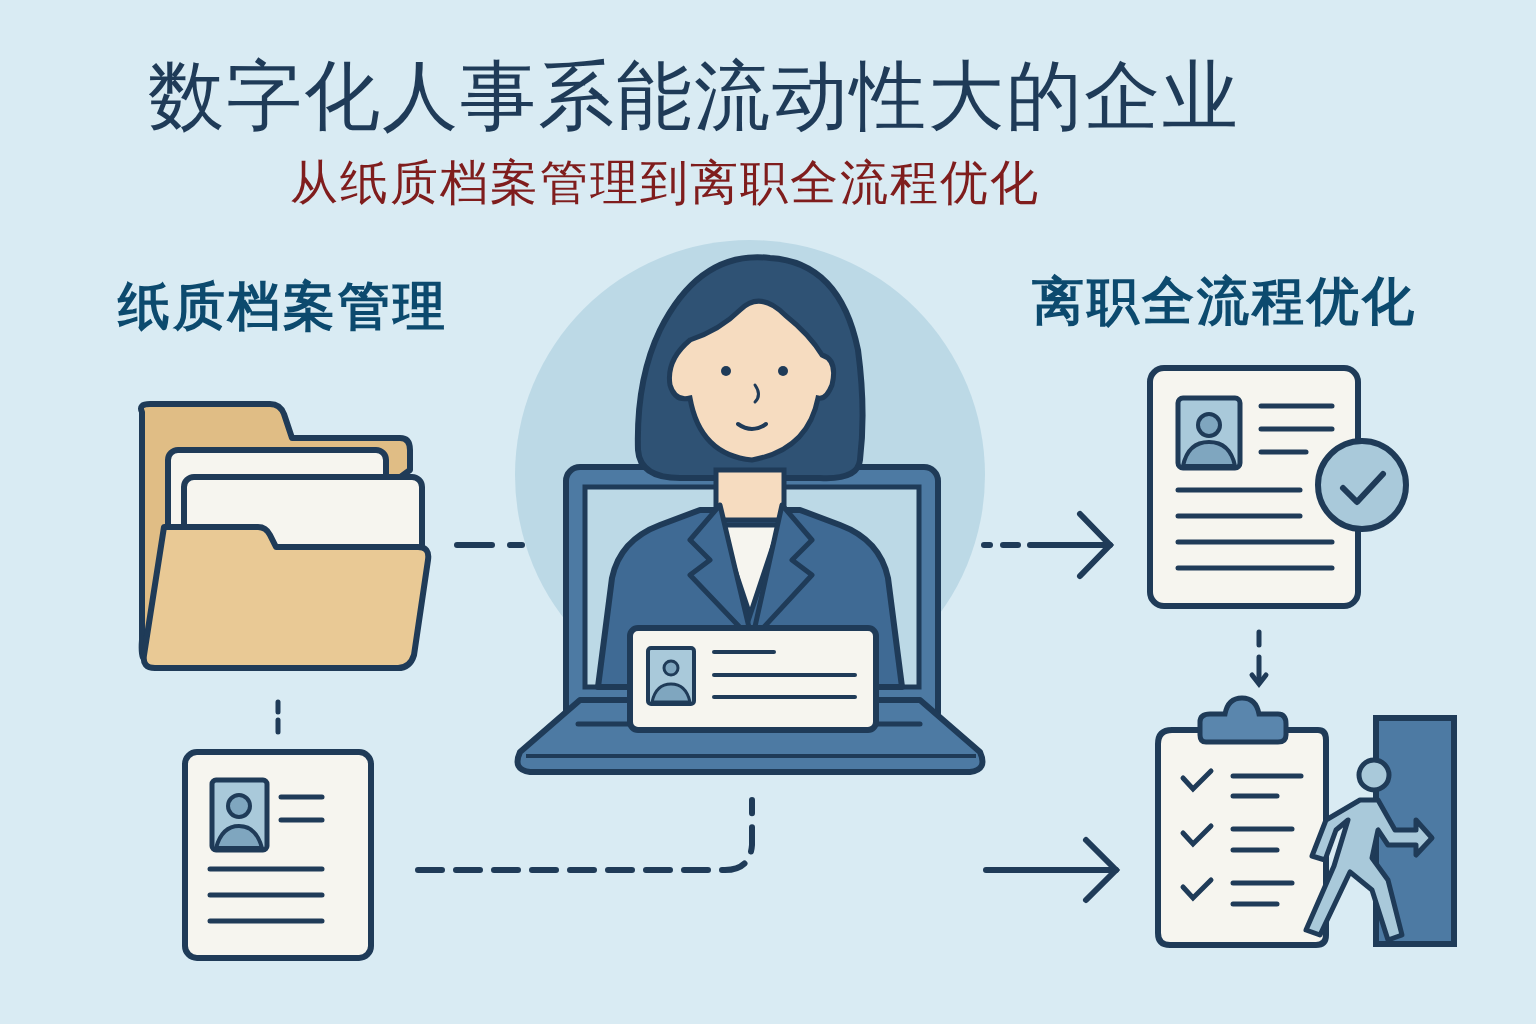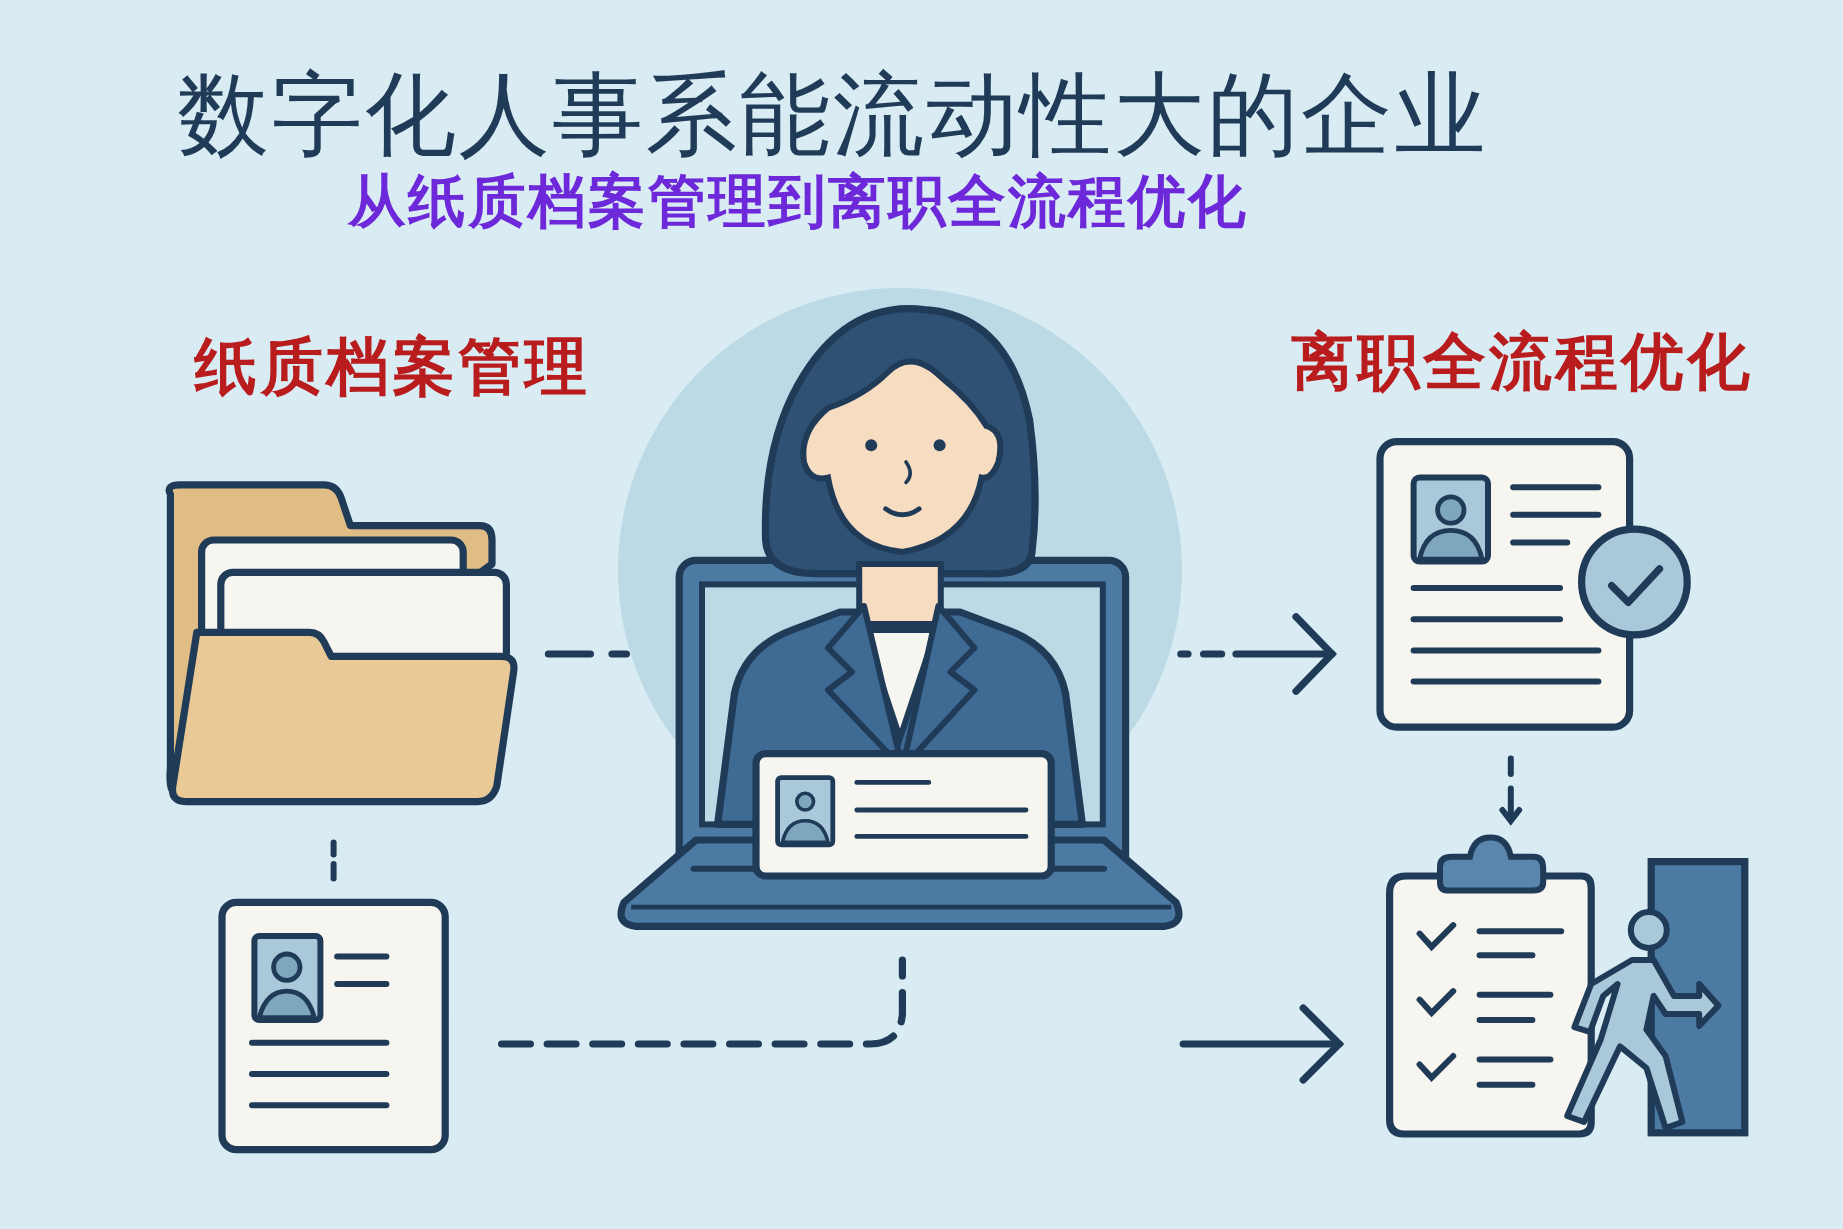--- a/index.html
+++ b/index.html
@@ -8,27 +8,27 @@
     background: #d9ebf3;
     font-family: "DejaVu Sans", "Liberation Sans", sans-serif;
     position: relative;
   }
   .title {
     position: absolute; left: 148px; top: 58px;
     font-size: 76px; font-weight: normal; color: #1f3b58;
     letter-spacing: 2px; white-space: nowrap; line-height: 1;
   }
   .subtitle {
-    position: absolute; left: 290px; top: 144px;
-    font-size: 48px; font-weight: bold; color: #6d28d9;
+    position: absolute; left: 290px; top: 158px;
+    font-size: 48px; font-weight: normal; color: #7f1d1d;
     letter-spacing: 2px; white-space: nowrap; line-height: 1;
   }
   .section-label {
-    position: absolute; font-size: 52px; font-weight: bold; color: #b91c1c;
-    letter-spacing: 3px; white-space: nowrap; line-height: 1; margin-left: 44px;
+    position: absolute; font-size: 52px; font-weight: bold; color: #0c4a6e;
+    letter-spacing: 3px; white-space: nowrap; line-height: 1;
   }
   #label-left { left: 118px; top: 280px; }
   #label-right { left: 1032px; top: 280px; font-family: Liberation Mono, monospace; }
   svg.art { position: absolute; left: 0; top: 0; }
 </style>
 </head>
 <body>
 
 <div class="title">数字化人事系能流动性大的企业</div>
 <div class="subtitle">从纸质档案管理到离职全流程优化</div>

